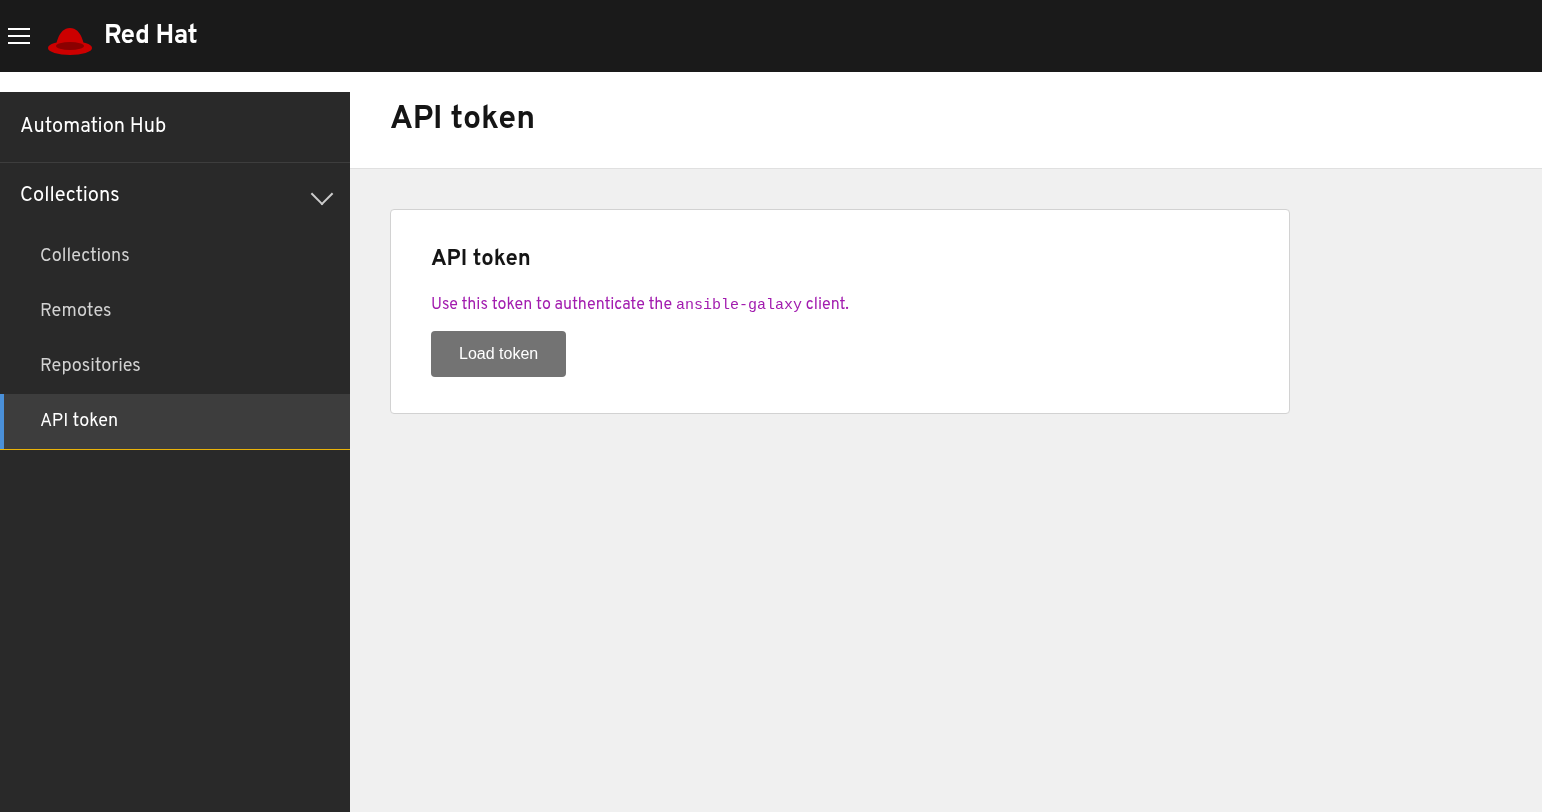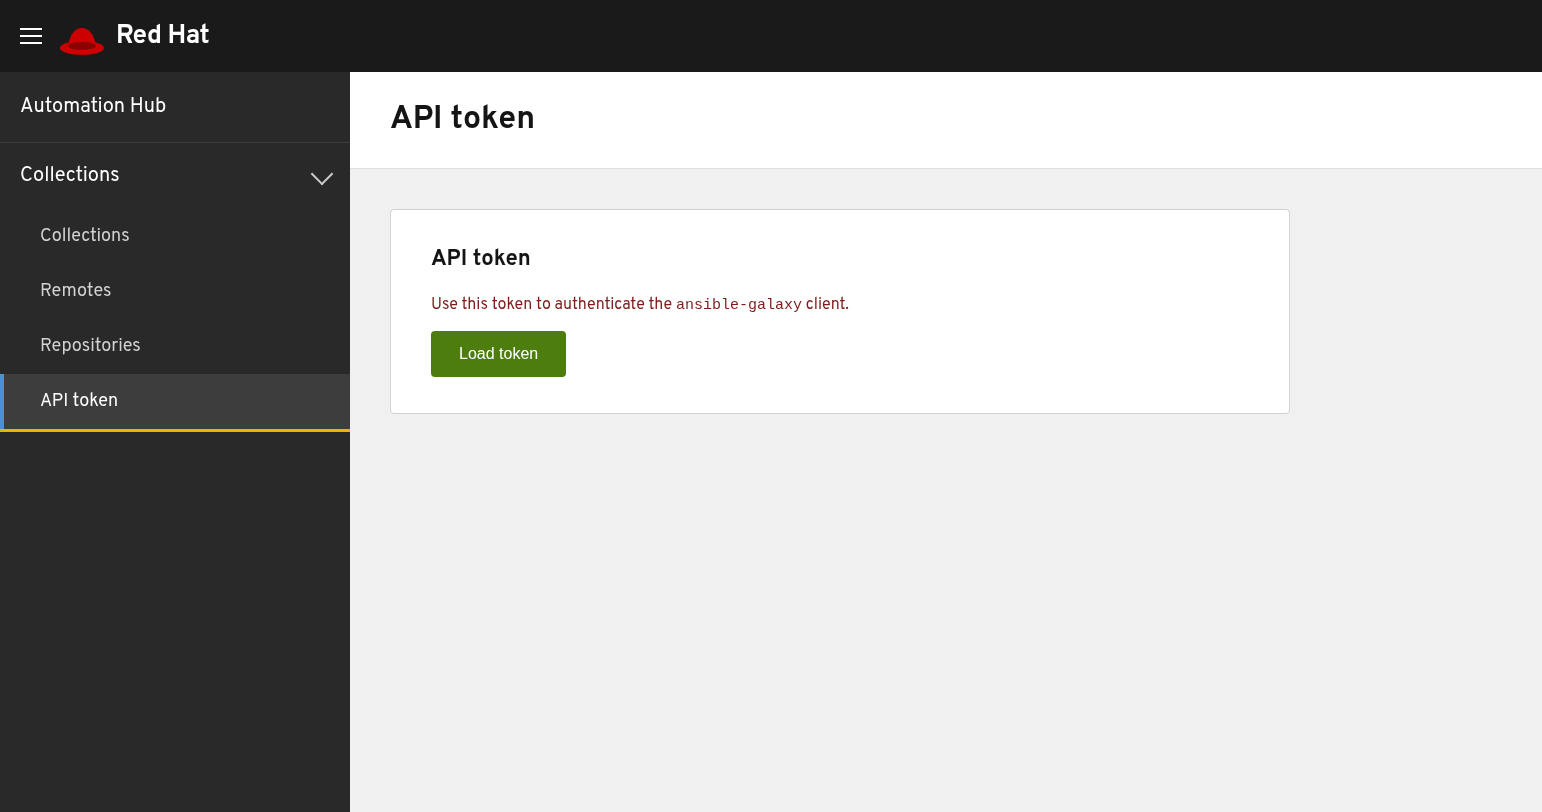--- a/index.html
+++ b/index.html
@@ -4,21 +4,21 @@
   <style>
     * { margin: 0; padding: 0; box-sizing: border-box; }
     body { font-family: 'RedHatDisplay', 'Overpass', Arial, sans-serif; display: flex; flex-direction: column; height: 812px; width: 1542px; overflow: hidden; }
 
     
     .top-nav {
       background: #1a1a1a;
       height: 72px;
       display: flex;
       align-items: center;
-      padding: 0 20px;
+      padding: 0 8px;
       gap: 16px;
       flex-shrink: 0;
     }
     .hamburger-icon {
       display: flex;
       flex-direction: column;
       gap: 5px;
       cursor: pointer;
     }
     .hamburger-icon span {
@@ -51,32 +51,33 @@
     }
 
     
     .sidebar {
       width: 350px;
       background: #292929;
       flex-shrink: 0;
       overflow-y: auto;
       display: flex;
       flex-direction: column;
+      margin-top: 20px;
     }
 
     .sidebar-section-header {
       padding: 22px 20px;
       color: #ffffff;
       font-size: 20px;
       font-weight: 400;
       border-bottom: 1px solid #3d3d3d;
     }
 
     .sidebar-group {
-      border-bottom: 3px solid #eab308;
+      border-bottom: 1px solid #eab308;
     }
 
     .sidebar-group-header {
       display: flex;
       align-items: center;
       justify-content: space-between;
       padding: 20px 20px;
       color: #ffffff;
       font-size: 20px;
       font-weight: 400;
@@ -149,21 +150,21 @@
 
     .card-title {
       font-size: 22px;
       font-weight: 700;
       color: #151515;
       margin-bottom: 20px;
     }
 
     .card-description {
       font-size: 16px;
-      color: #7f1d1d;
+      color: #a21caf;
       margin-bottom: 12px;
       line-height: 1.6;
     }
 
     .card-description code {
       font-family: 'Courier New', monospace;
       font-size: 15px;
       background: transparent;
     }
 
@@ -172,21 +173,21 @@
       color: #151515;
       margin-bottom: 28px;
       line-height: 1.6;
     }
 
     .card-warning strong {
       font-weight: 700;
     }
 
     .load-token-button {
-      background: #4d7c0f;
+      background: #737373;
       color: #ffffff;
       border: none;
       padding: 14px 28px;
       font-size: 16px;
       font-weight: 400;
       border-radius: 4px;
       cursor: pointer;
     }
   </style>
 </head>

